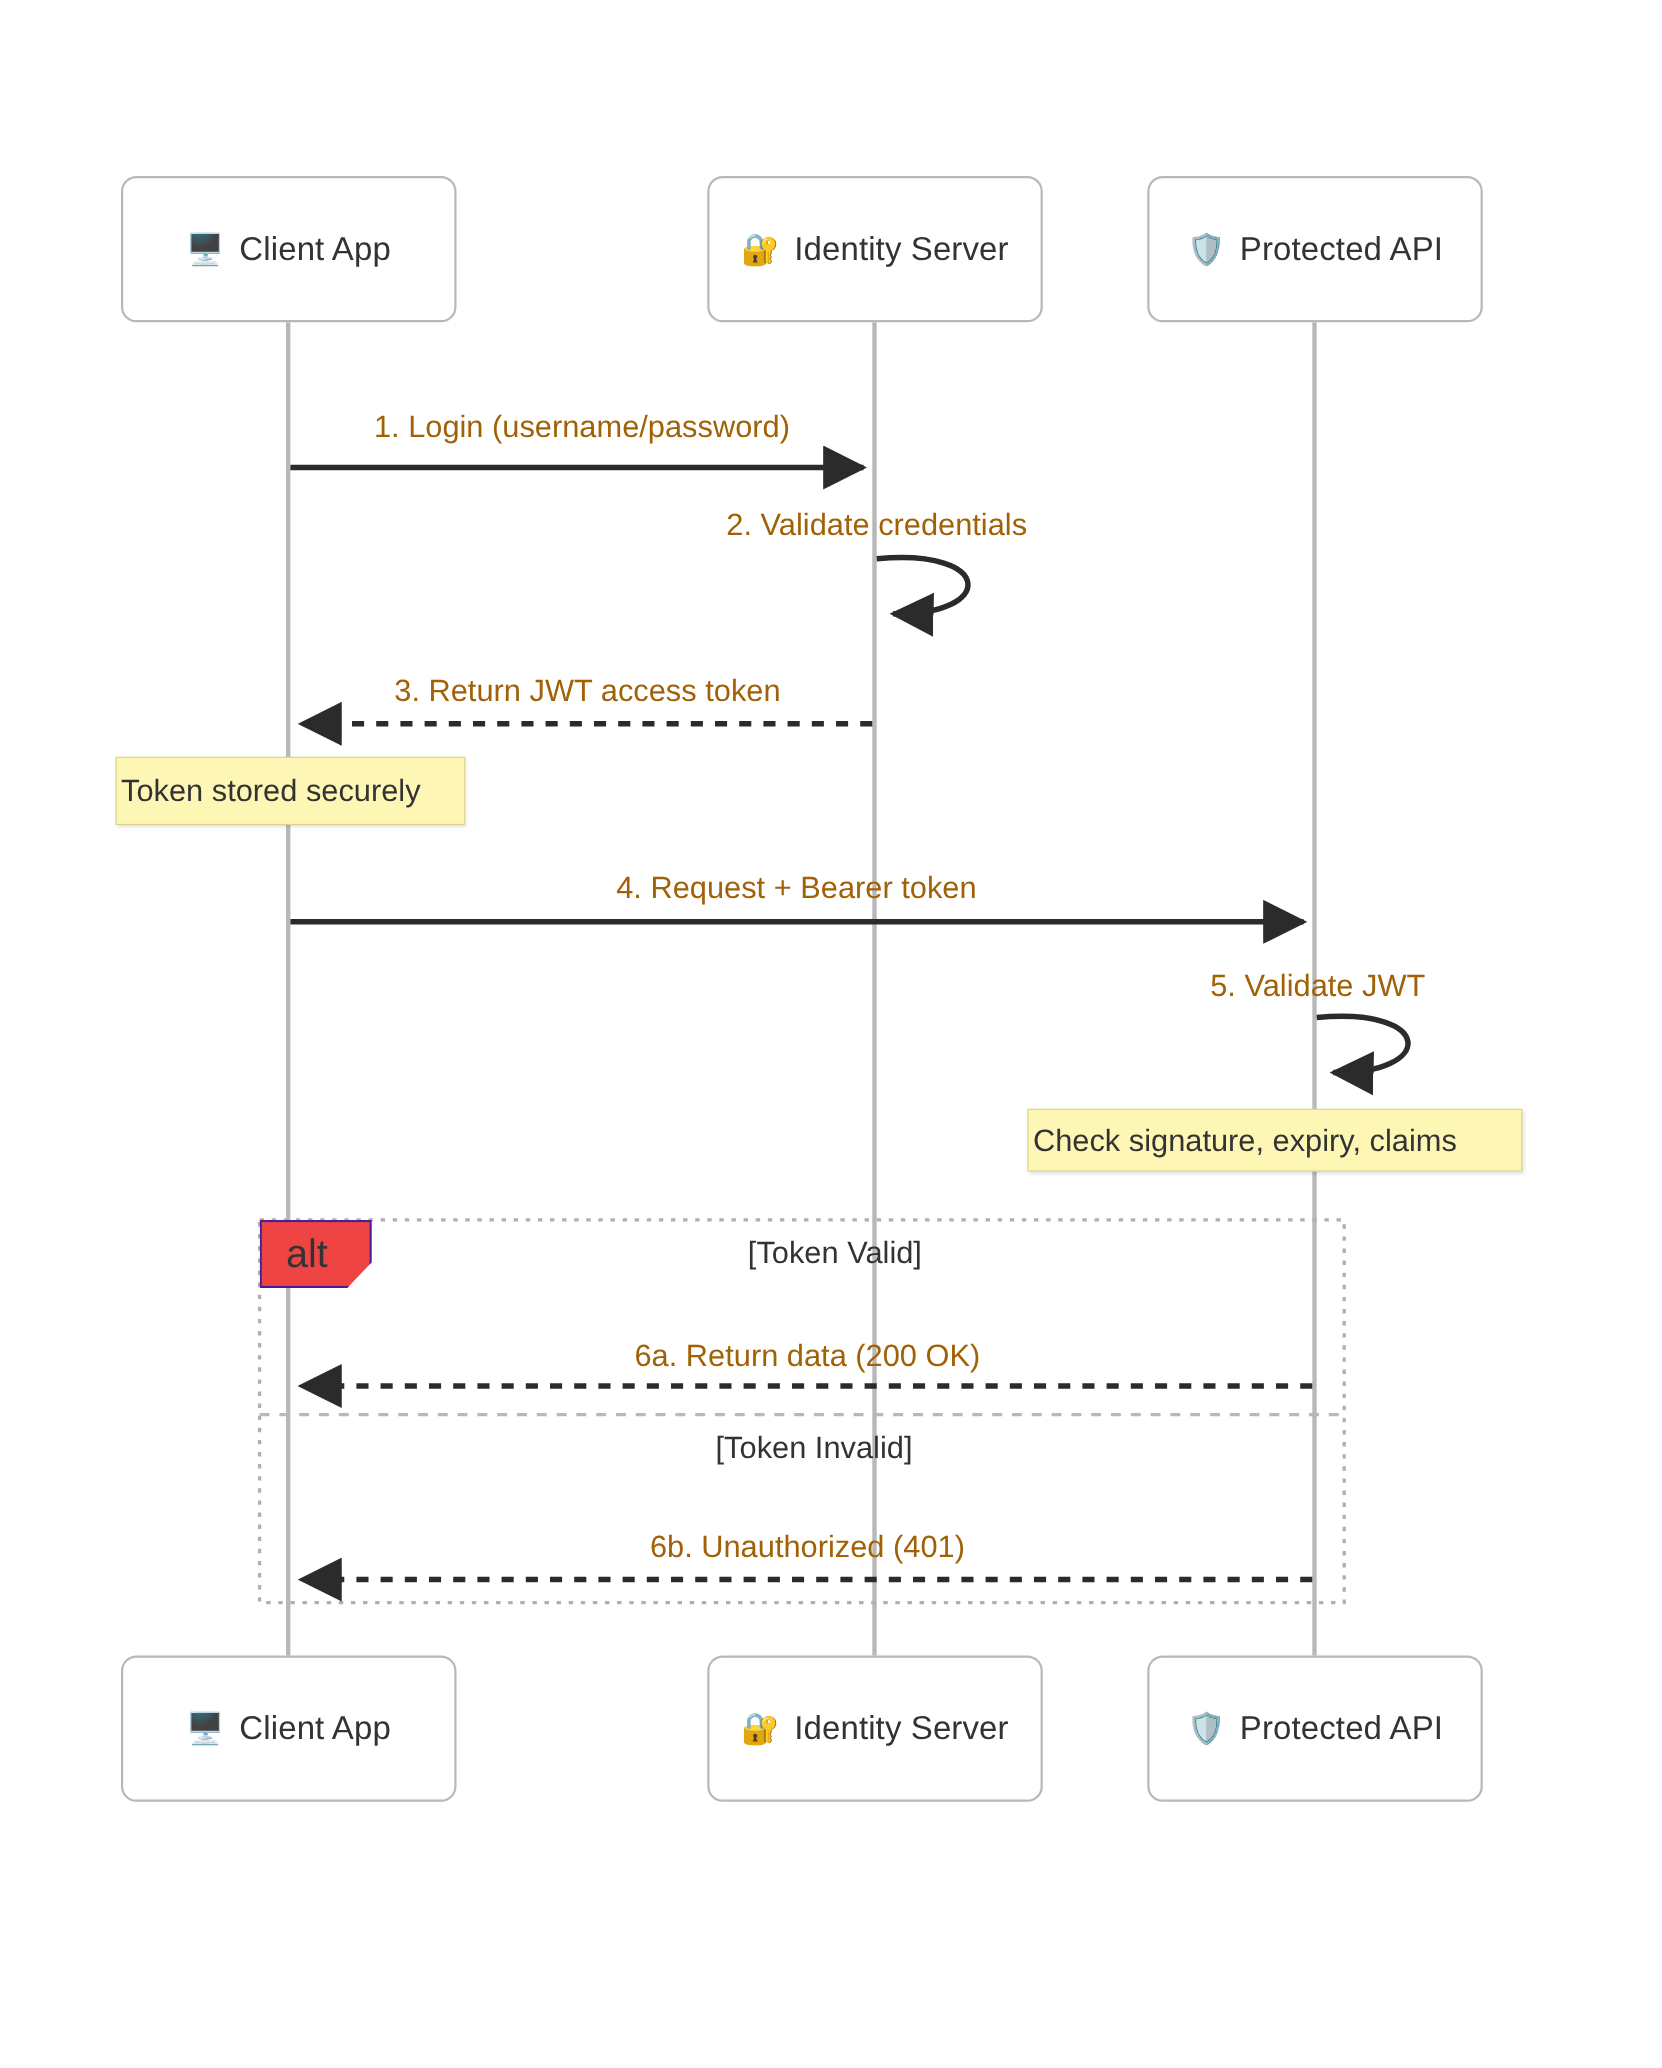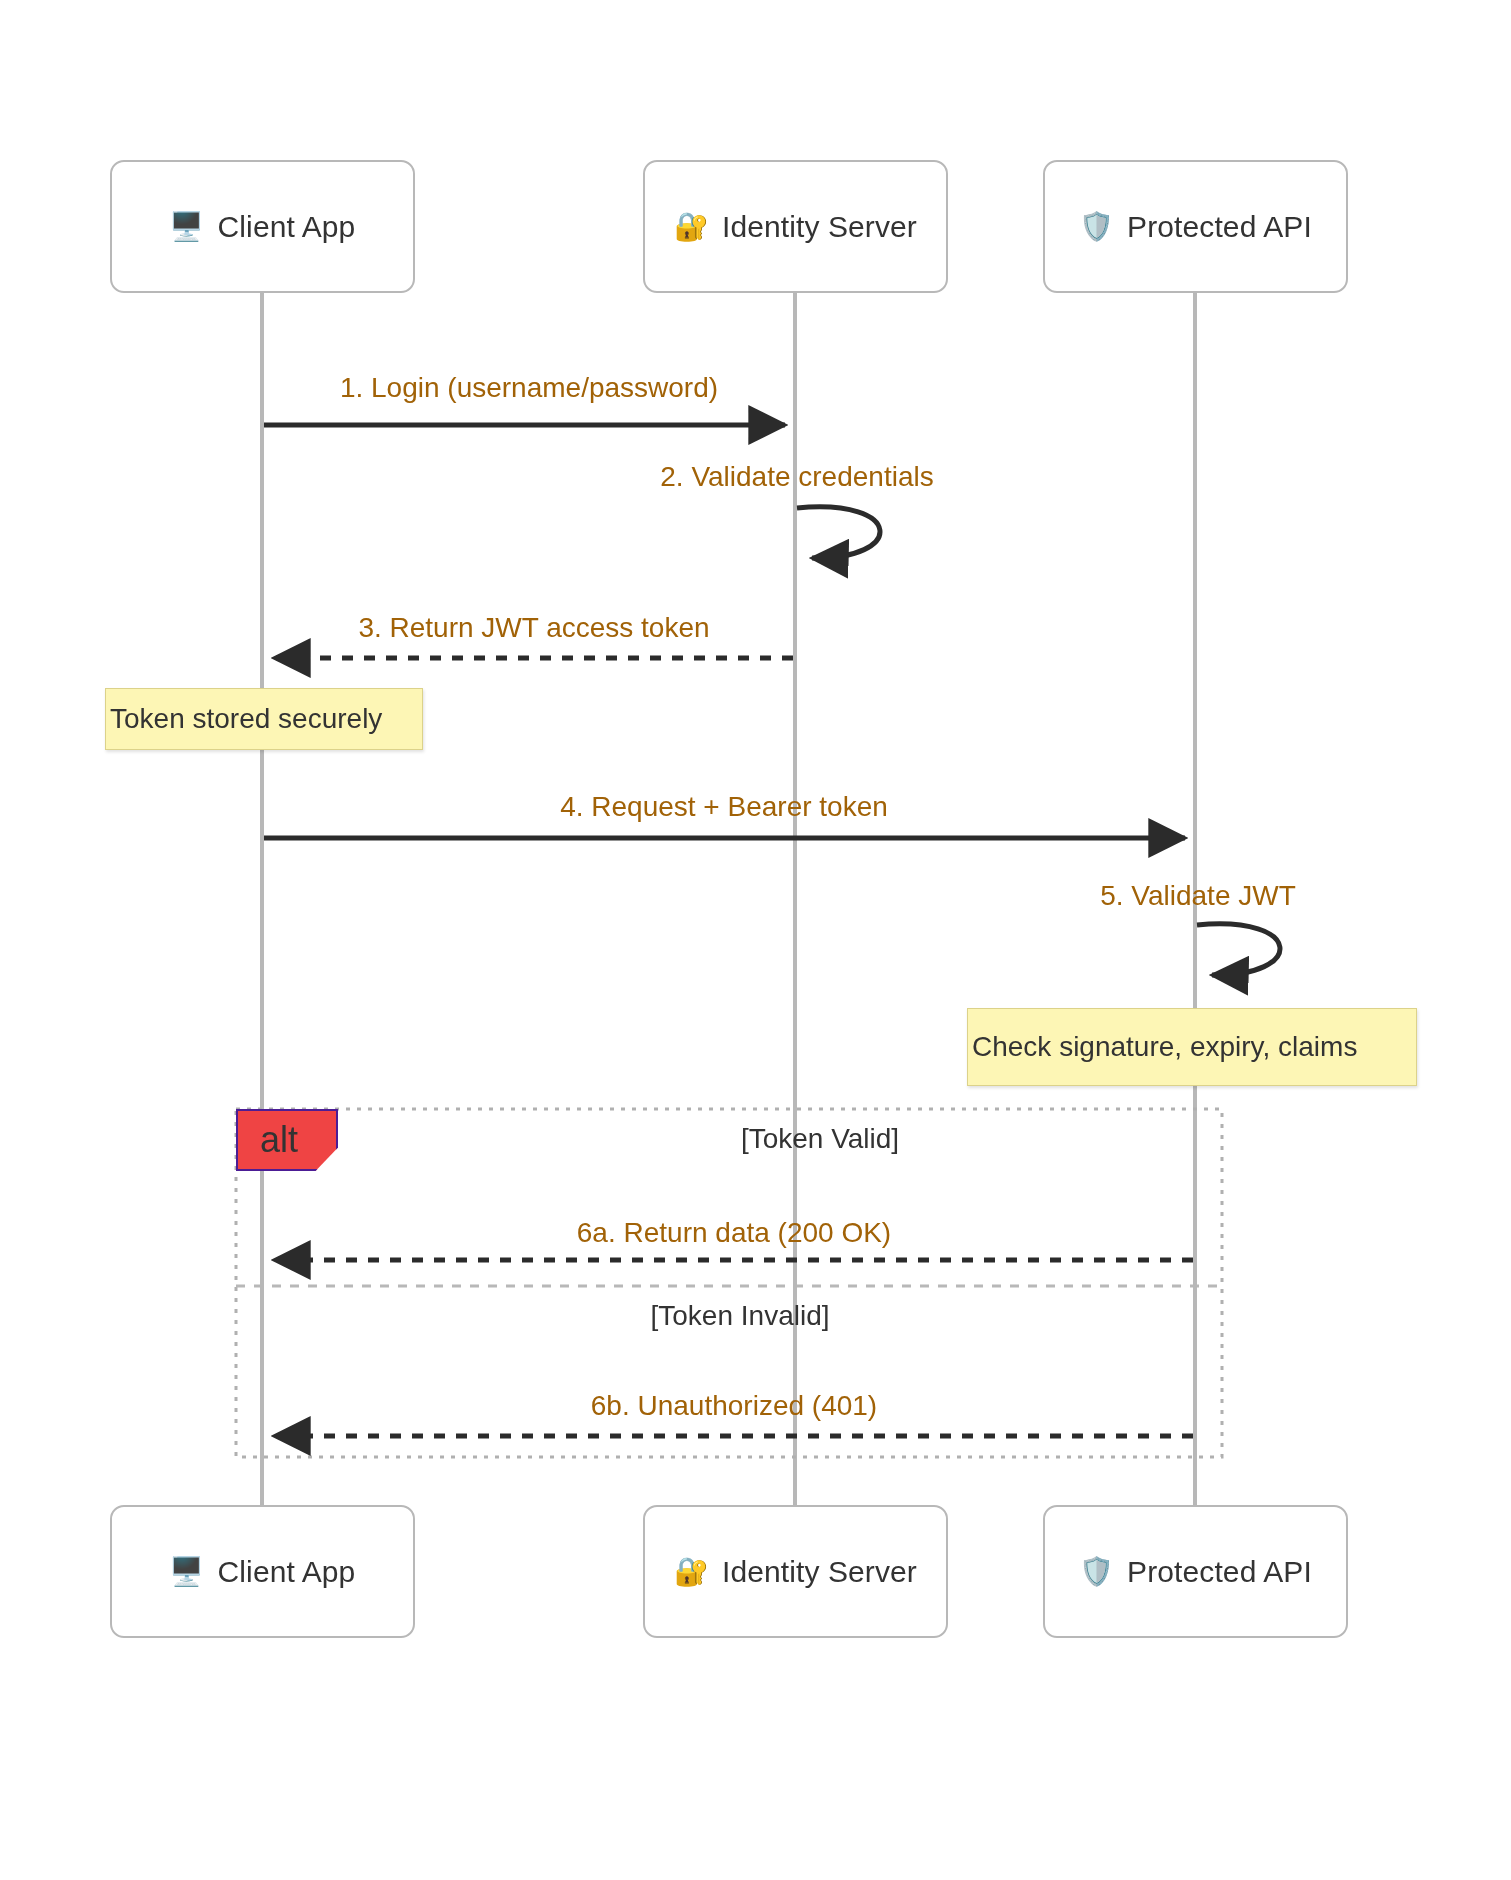--- a/index.html
+++ b/index.html
@@ -175,26 +175,26 @@
     <div class="msg-label" style="left:1198px; top:880px;">5. Validate JWT</div>
 
     <div class="msg-label" style="left:734px; top:1217px;">6a. Return data (200 OK)</div>
 
     <div class="msg-label" style="left:734px; top:1390px;">6b. Unauthorized (401)</div>
 
     <div class="note" style="left:105px; top:688px; width:318px; height:62px;">
       <span>Token stored securely</span>
     </div>
 
-    <div class="note" style="left:967px; top:1008px; width:450px; height:78px;align-items:center;">
+    <div class="note" style="left:934px; top:1008px; width:450px; height:57px;align-items:center;">
       <span>Check signature, expiry, claims</span>
     </div>
 
     <div class="alt-tab" style="left:236px; top:1109px; width:102px; height:62px;">
       <span>alt</span>
     </div>
 
-    <div class="cond-label" style="left:820px; top:1123px;">[Token Valid]</div>
+    <div class="cond-label" style="left:759px; top:1123px;">[Token Valid]</div>
 
     <div class="cond-label" style="left:740px; top:1300px;">[Token Invalid]</div>
 
   </div>
 </div>
 
 </body></html>

